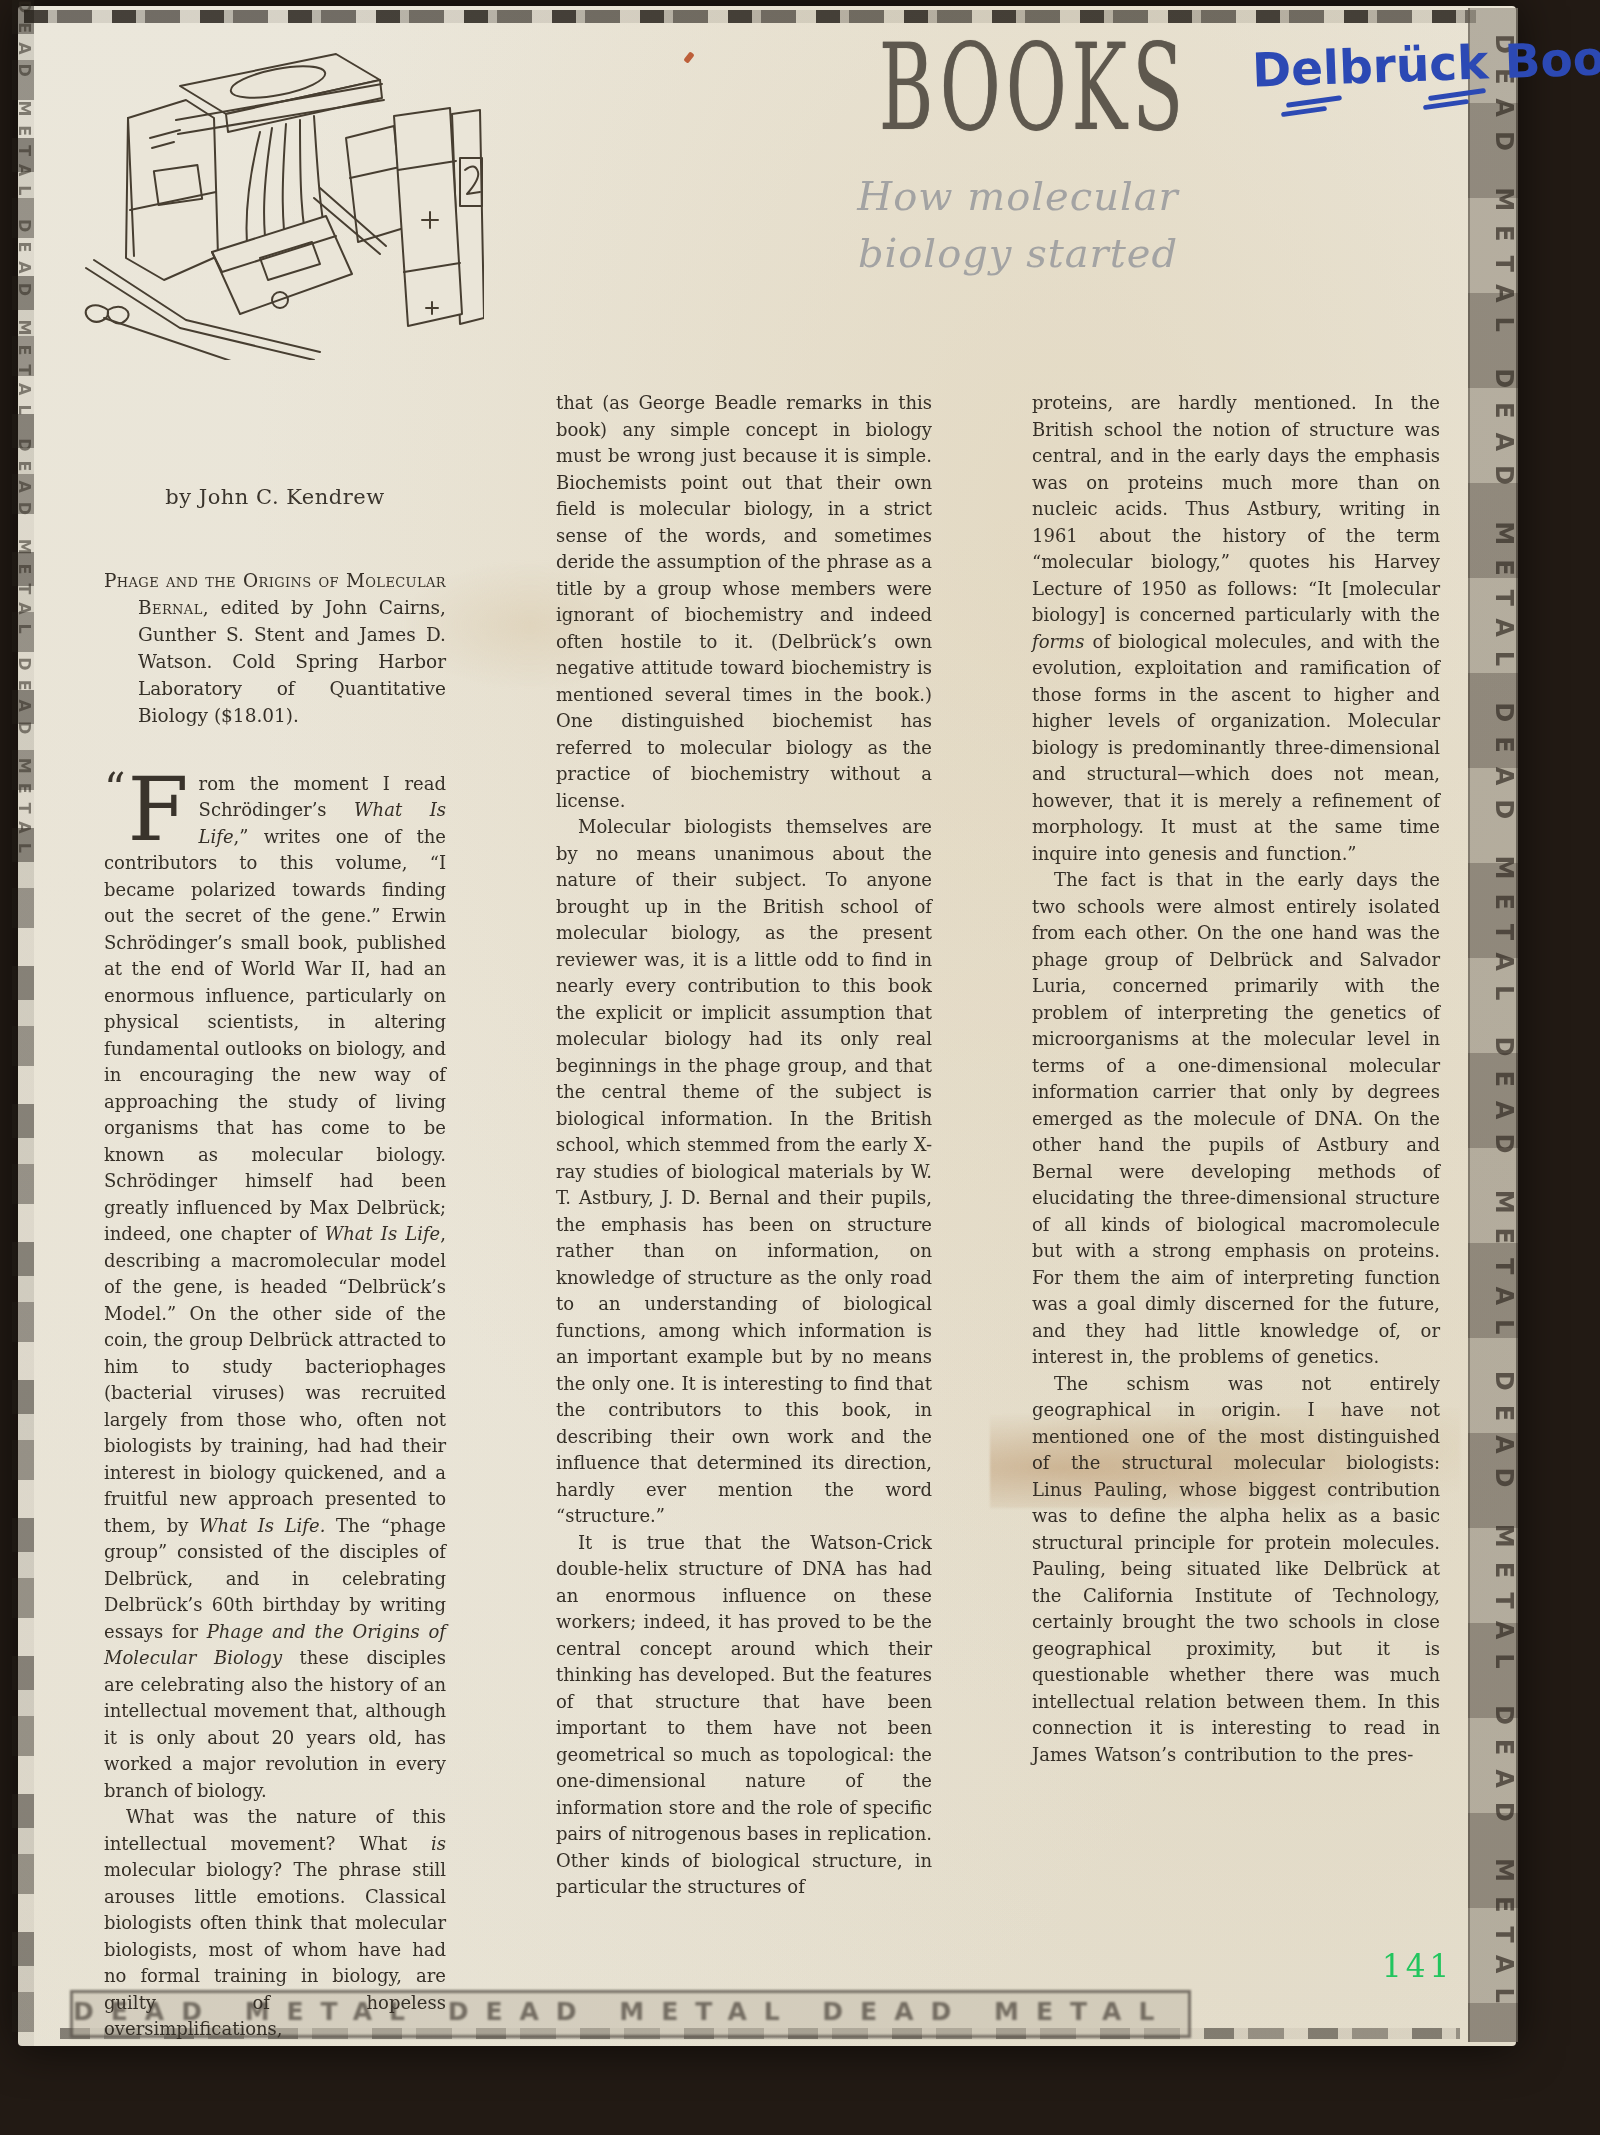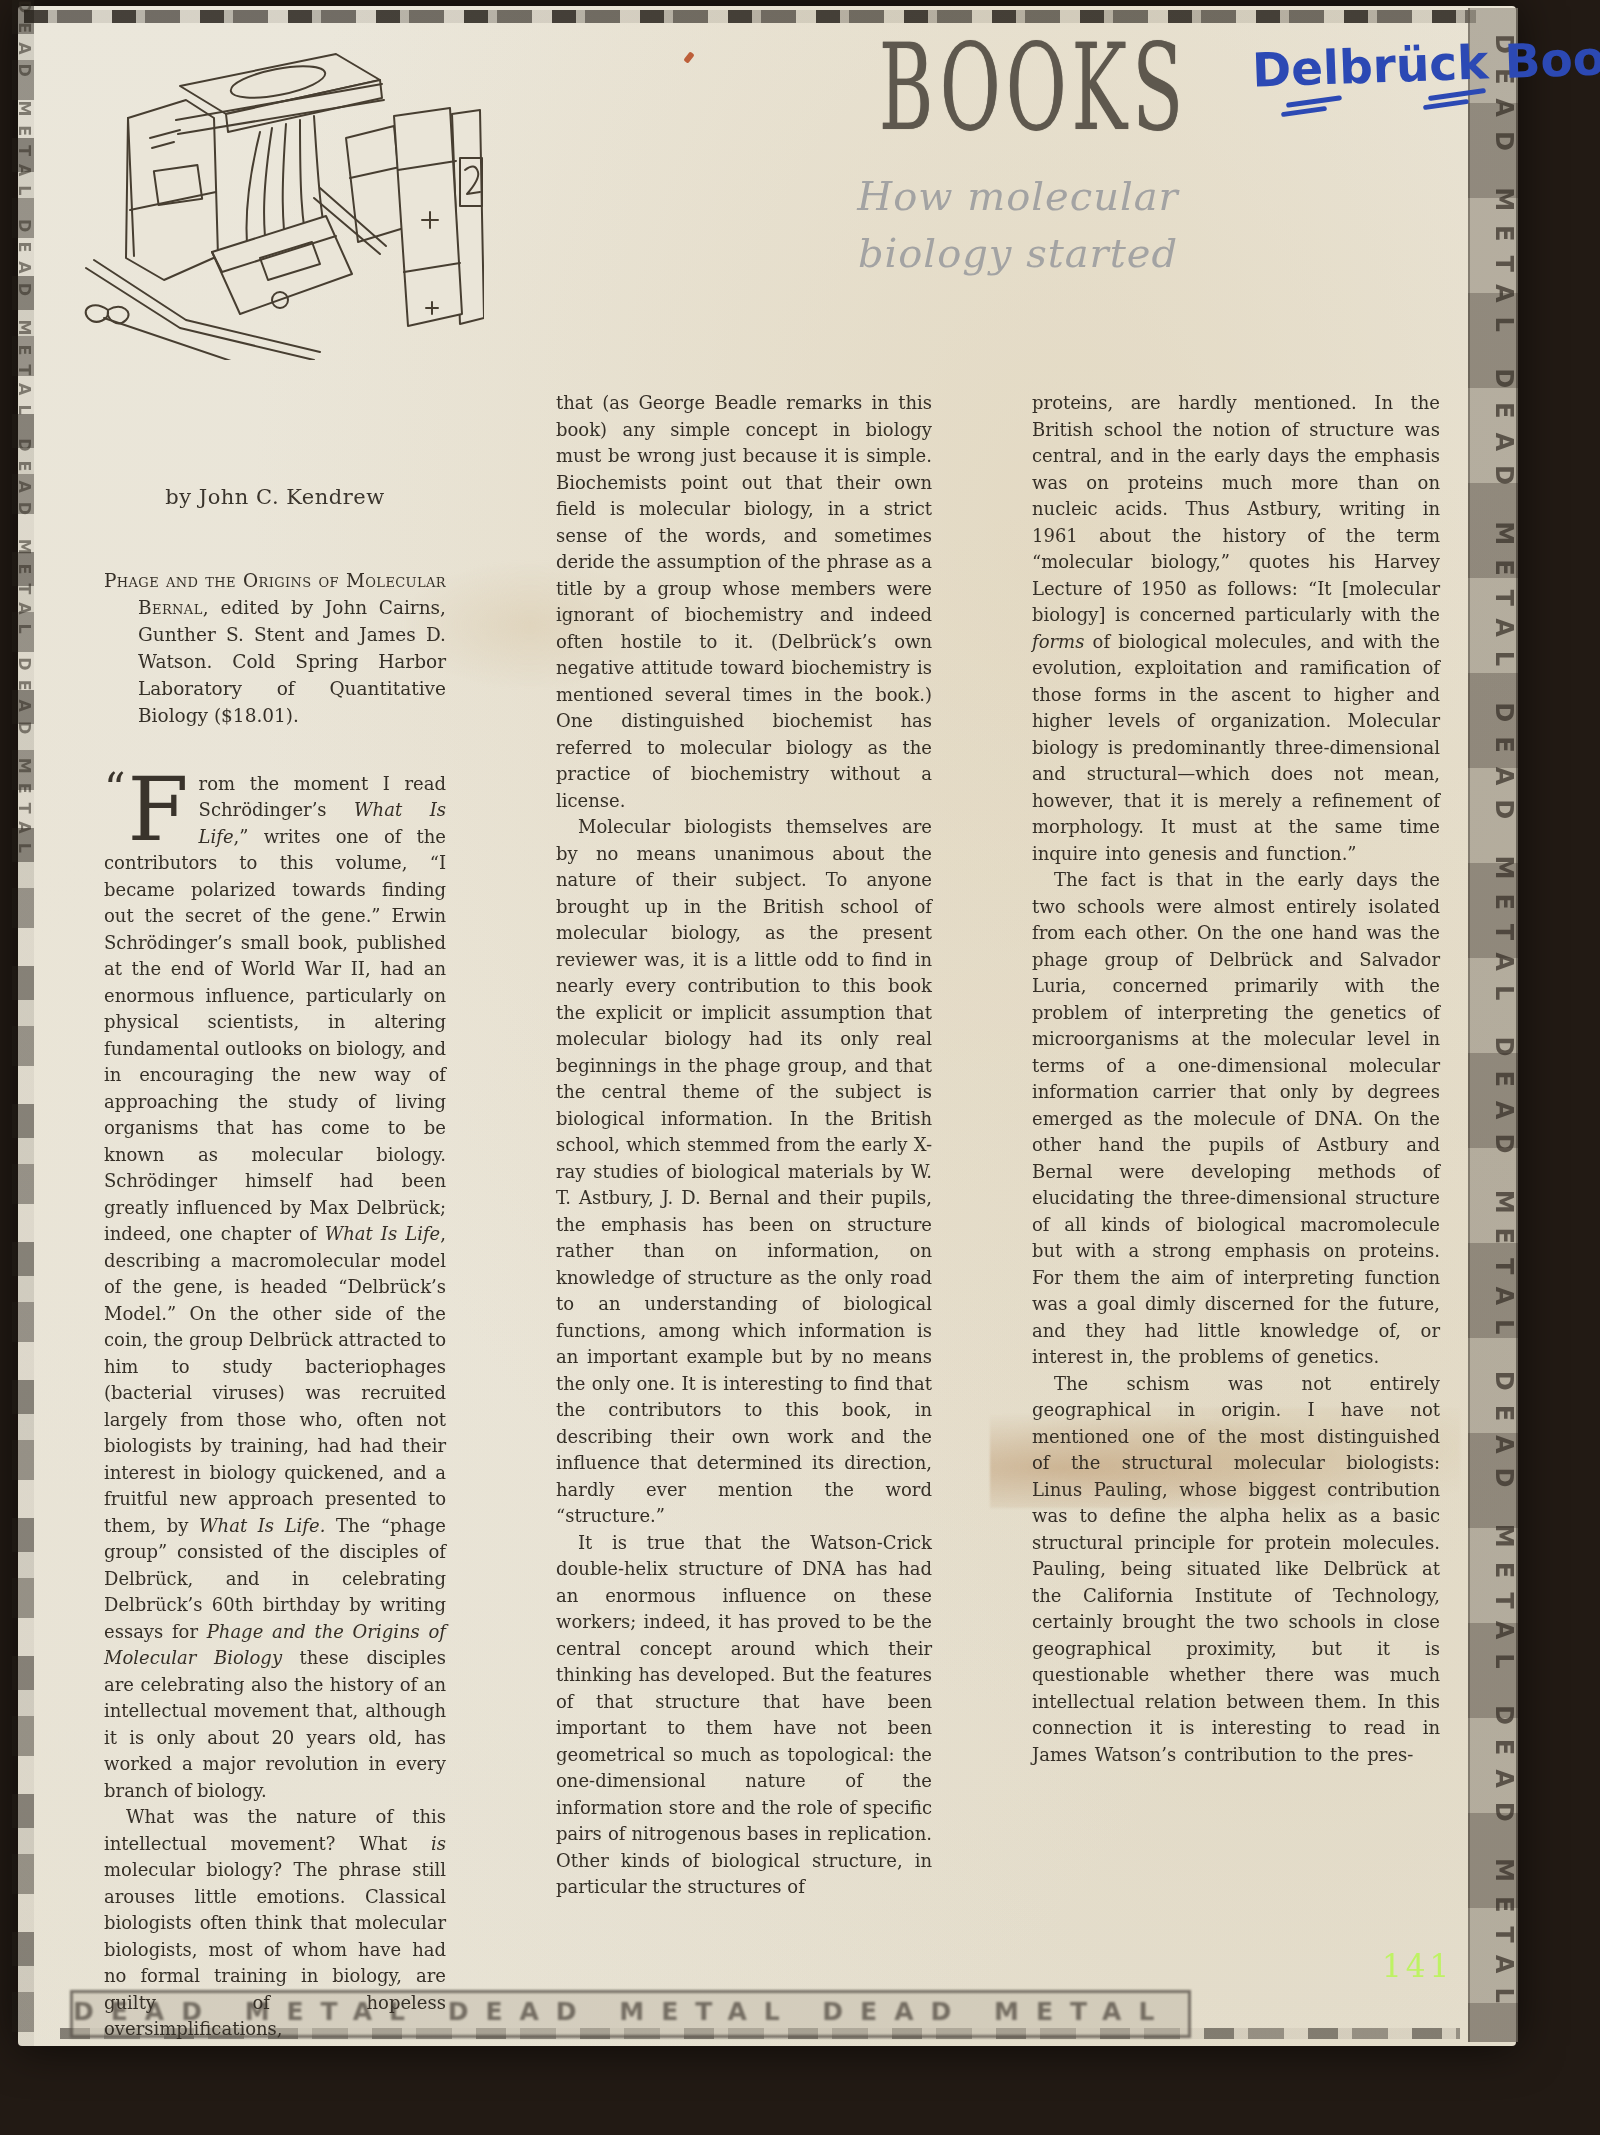--- a/index.html
+++ b/index.html
@@ -127,21 +127,21 @@
     padding-left:34px;text-indent:-34px;margin-bottom:42px;
   }
   .sc{font-variant:small-caps;letter-spacing:.4px;}
   .openq{float:left;font-size:42px;line-height:36px;margin:0 2px 0 0;color:#3a342c;}
   .dropcap{
     float:left;font-size:88px;line-height:70px;
     margin:4px 10px 0 0;color:#3a342c;
   }
   .pagenum{
     position:absolute;left:1382px;top:1948px;
-    font-size:31px;letter-spacing:4px;color:#bef264;
+    font-size:31px;letter-spacing:4px;color:#22c55e;
   }
 </style>
 </head>
 <body>
 
 <div class="paper"></div>
 
 <div class="edge-top"></div>
 <div class="edge-left">DEAD METAL DEAD METAL DEAD METAL DEAD METAL</div>
 <div class="edge-right">DEAD METAL DEAD METAL DEAD METAL DEAD METAL DEAD METAL DEAD METAL</div>

